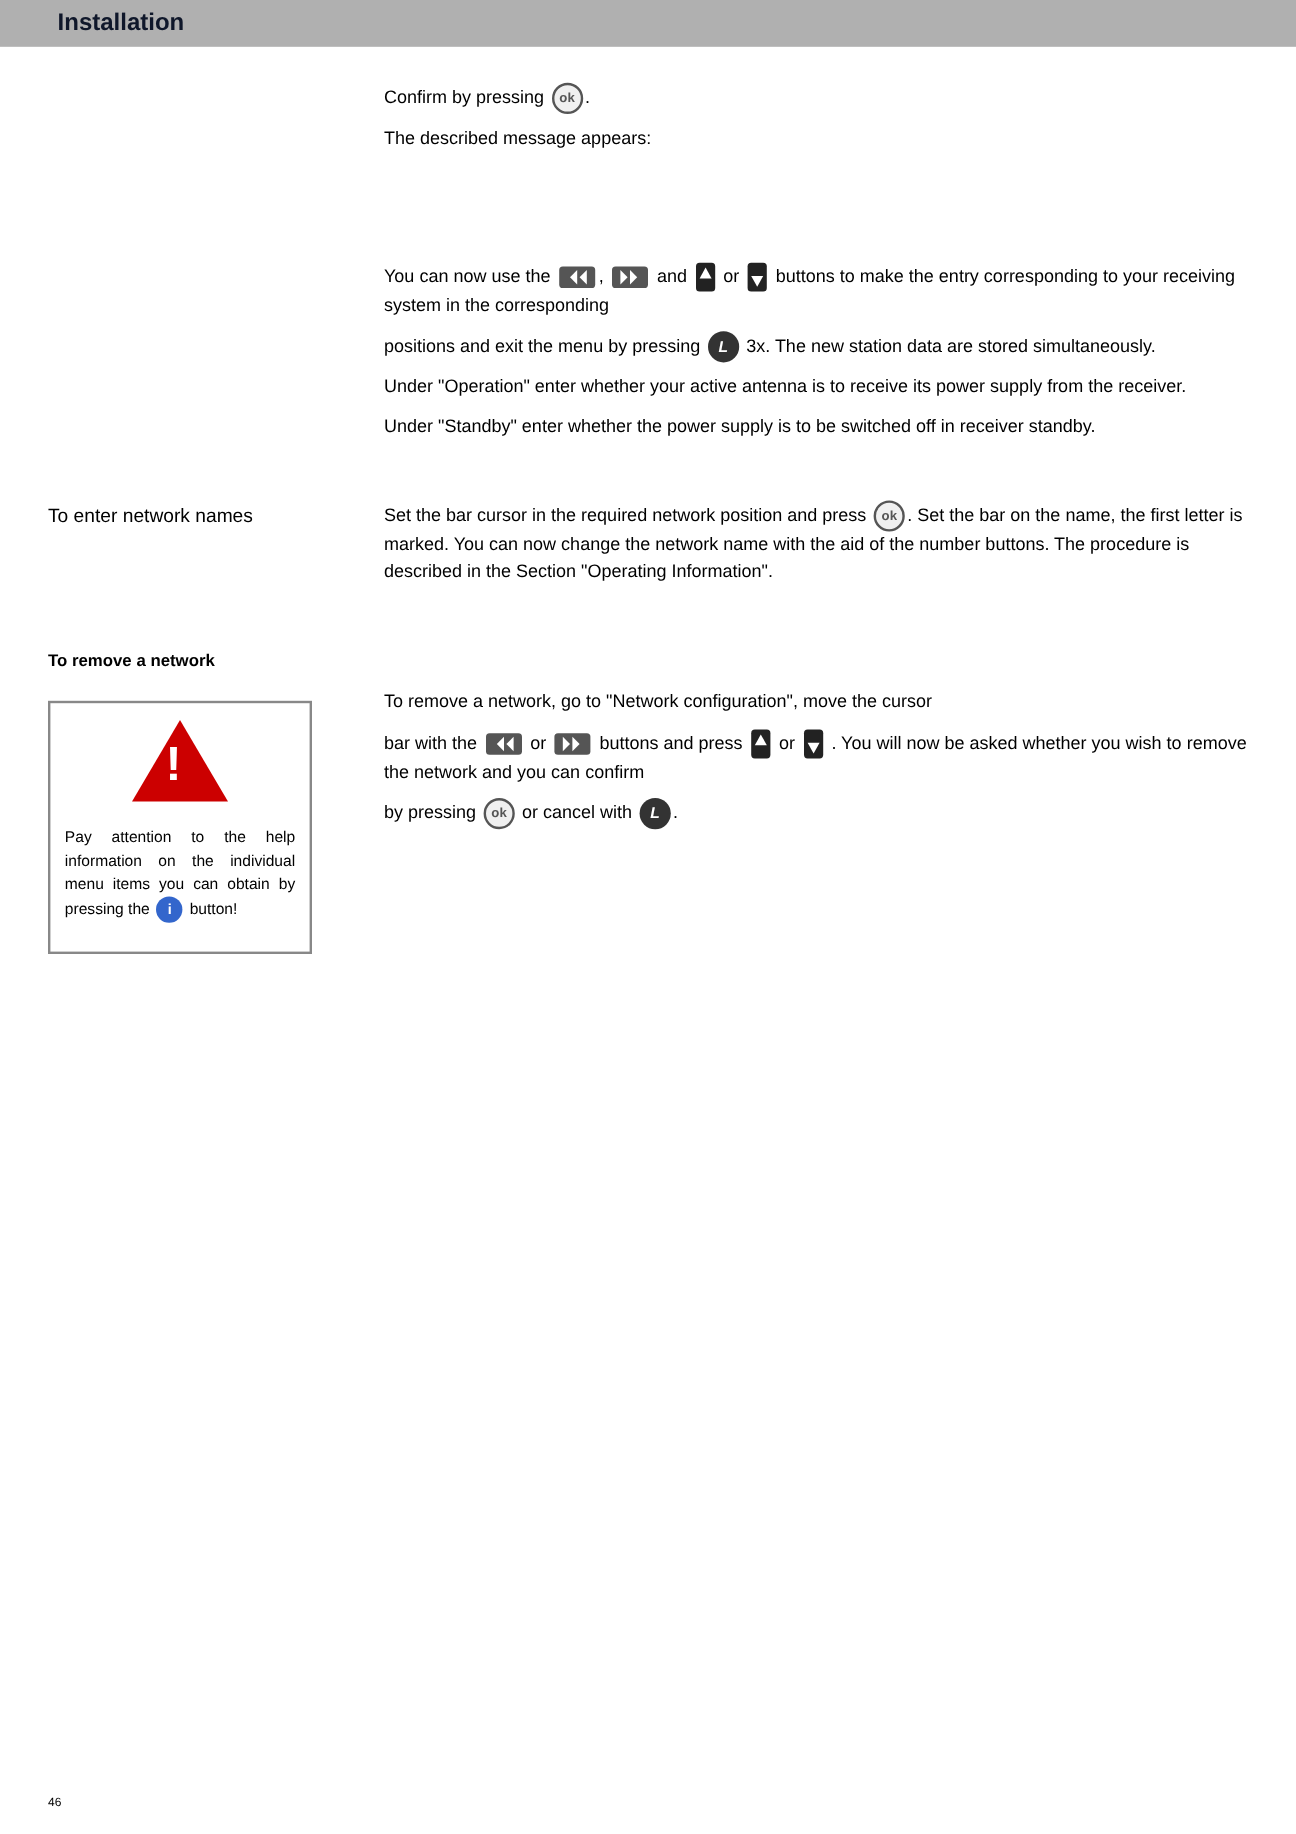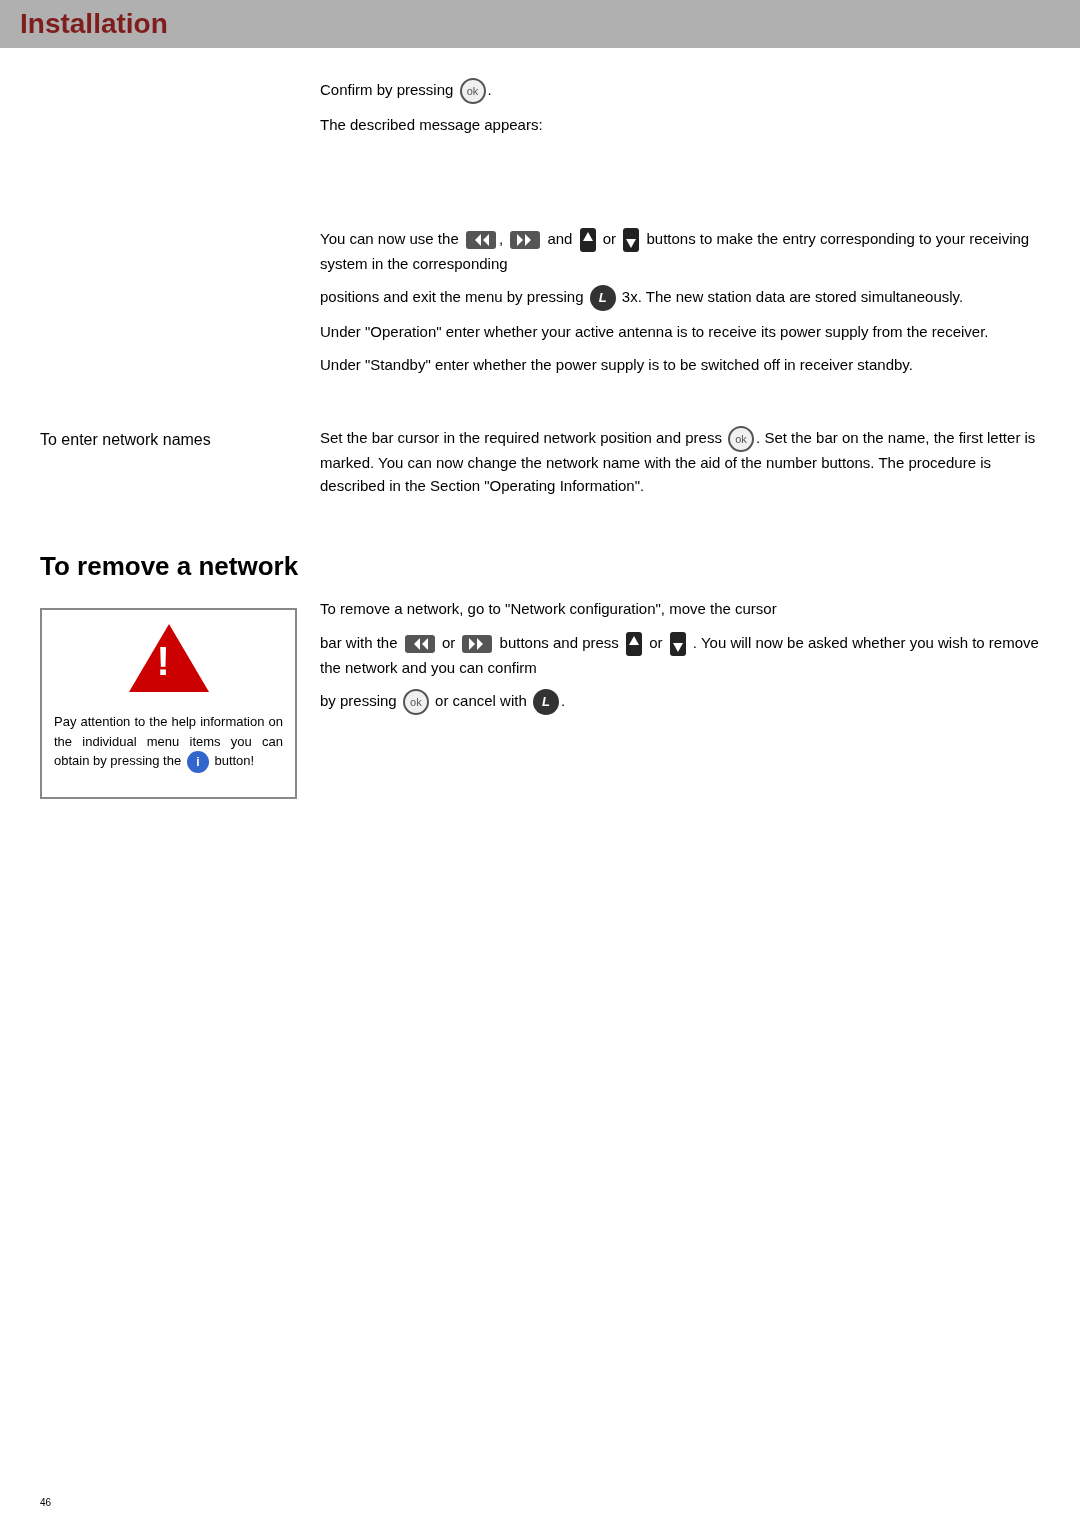--- a/index.html
+++ b/index.html
@@ -12,23 +12,24 @@
       color: #000;
       position: relative;
     }
 
     .page-header {
       background: #b0b0b0;
       padding: 8px 20px 8px 20px;
       margin-bottom: 30px;
     }
     .page-header h1 {
-      font-size: 28px;
-      font-weight: bold;
-      color: #7f1d1d;
+      font-size: 20px;
+      font-weight: bold;
+      color: #0f172a;
+      margin-left: 28px;
     }
 
     .content {
       padding: 0 40px 40px 40px;
     }
 
     .two-col {
       display: flex;
       gap: 0;
     }
@@ -44,21 +45,21 @@
     }
 
     .section-heading {
       font-size: 16px;
       font-weight: normal;
       margin-bottom: 16px;
       margin-top: 22px;
     }
 
     .section-heading-bold {
-      font-size: 26px;
+      font-size: 14px;
       font-weight: bold;
       margin-bottom: 16px;
       margin-top: 24px;
     }
 
     p {
       margin-bottom: 10px;
       line-height: 1.5;
     }
 
@@ -73,21 +74,21 @@
     
     .btn-ok {
       display: inline-flex;
       align-items: center;
       justify-content: center;
       width: 26px;
       height: 26px;
       border-radius: 50%;
       border: 2px solid #555;
       font-size: 11px;
-      font-weight: normal;
+      font-weight: bold;
       color: #555;
       vertical-align: middle;
       background: #f0f0f0;
     }
 
     
     .btn-l {
       display: inline-flex;
       align-items: center;
       justify-content: center;
@@ -114,21 +115,21 @@
       font-size: 12px;
       font-weight: bold;
       color: #fff;
       vertical-align: middle;
     }
 
     
     .warning-box {
       border: 2px solid #888;
       padding: 14px 12px;
-      width: 257px;
+      width: 220px;
       margin-top: 10px;
     }
 
     .warning-icon {
       display: flex;
       justify-content: center;
       margin-bottom: 10px;
     }
 
     .warning-triangle {

